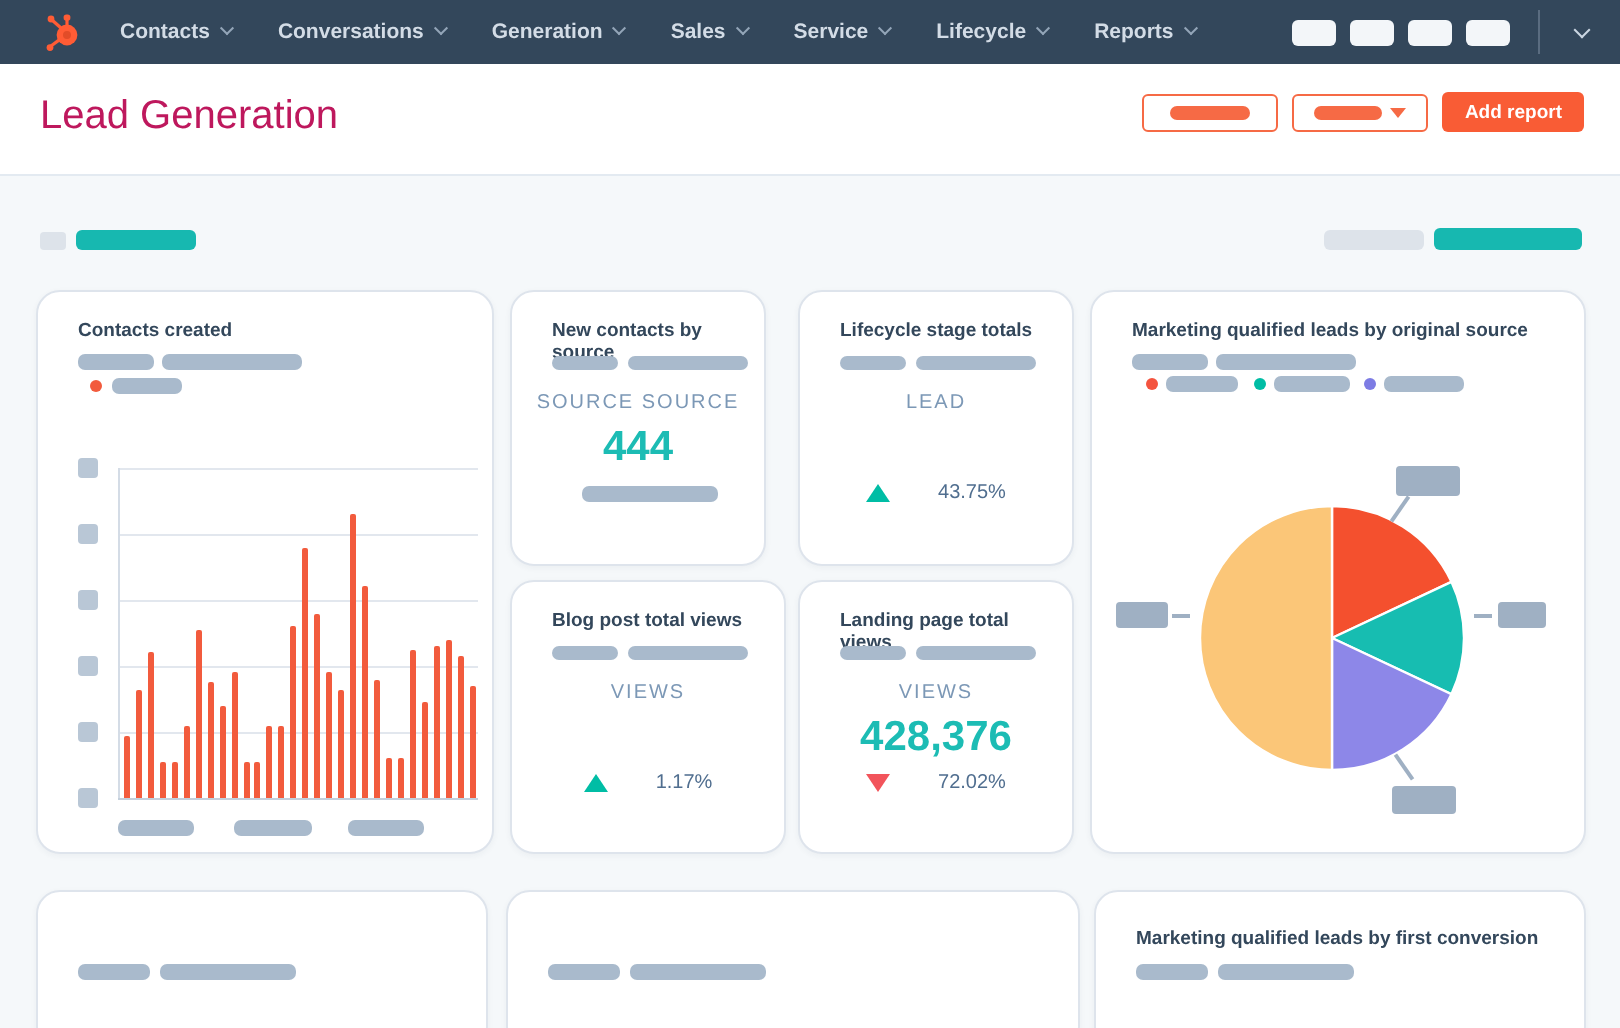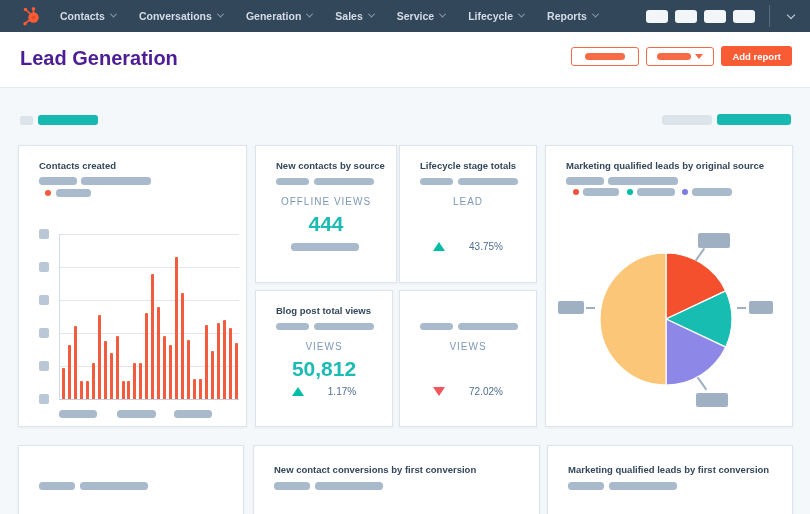--- a/index.html
+++ b/index.html
@@ -16,39 +16,39 @@
            transform:rotate(45deg) translate(-1px,-1px); margin-left:6px; margin-top:-2px; }
   .nav-right { position:absolute; right:0; top:0; height:32px; display:flex; align-items:center; padding-right:16px; }
   .nav-ph { width:22px; height:13px; background:#f3f6f9; border-radius:3px; margin-left:7px; cursor:pointer; }
   .nav-divider { width:1px; height:22px; background:#5a6c80; margin-left:14px; }
   .nav-caret { width:6px; height:6px; border-right:1.5px solid #cbd6e2; border-bottom:1.5px solid #cbd6e2;
                transform:rotate(45deg); margin-left:18px; margin-top:-3px; cursor:pointer; }
 
   
   .header { position:absolute; left:0; top:32px; width:810px; height:56px; background:#ffffff;
             border-bottom:1px solid #e3eaf1; }
-  .page-title { position:absolute; left:20px; top:15px; font-size:20px; font-weight:bold; color:#4c1d95; }
+  .page-title { position:absolute; left:20px; top:15px; font-size:20px; font-weight:normal; color:#be185d; }
   .header-actions { position:absolute; right:18px; top:14px; display:flex; align-items:center; gap:7px; }
   .btn-outline { width:68px; height:19px; background:#fff; border:1px solid #f66a45; border-radius:3px;
                  display:flex; align-items:center; justify-content:center; gap:4px; cursor:pointer; }
   .btn-outline .opill { width:40px; height:7px; background:#f66a45; border-radius:3.5px; }
   .btn-outline .opill.short { width:34px; }
   .tri-dn-o { width:0; height:0; border-left:4px solid transparent; border-right:4px solid transparent;
               border-top:5px solid #f66a45; }
   .btn-solid { height:20px; padding:0 11px; background:#f95c35; border:none; border-radius:3px;
                color:#fff; font-size:9.5px; font-weight:bold; font-family:"Liberation Sans",sans-serif; cursor:pointer; }
 
   
   .util-sq { position:absolute; left:20px; top:116px; width:13px; height:9px; background:#dde3ea; border-radius:2px; }
   .util-teal-l { position:absolute; left:38px; top:115px; width:60px; height:10px; background:#17b8b0; border-radius:3px; }
   .util-gray-r { position:absolute; left:662px; top:115px; width:50px; height:10px; background:#dde3ea; border-radius:3px; }
   .util-teal-r { position:absolute; left:717px; top:114px; width:74px; height:11px; background:#17b8b0; border-radius:3px; }
 
   
-  .card { position:absolute; background:#fff; border:1px solid #dee4ec; border-radius:0;
+  .card { position:absolute; background:#fff; border:1px solid #dee4ec; border-radius:12px;
           box-shadow:0 1px 3px rgba(45,62,80,.05); }
   .card-title { position:absolute; left:20px; top:14px; right:10px; font-size:9.5px; font-weight:bold; color:#33475b; }
   .ph { background:#a9bacc; border-radius:3.5px; height:8px; position:absolute; }
   .stat-label { position:absolute; left:0; right:0; top:50px; text-align:center; font-size:10px;
                 letter-spacing:1px; color:#7c98b6; }
   .stat-value { position:absolute; left:0; right:0; top:66px; text-align:center; font-size:21px;
                 font-weight:bold; color:#1cbcb4; }
   .delta { position:absolute; left:0; right:0; top:95px; display:flex; align-items:center; justify-content:center; gap:24px; }
   .delta span.pct { font-size:10px; color:#506e8f; }
   .tri-up { width:0; height:0; border-left:6px solid transparent; border-right:6px solid transparent;
@@ -207,56 +207,57 @@
         <div class="bar" style="height: 48%; background: rgb(242, 91, 61);"></div>
         <div class="bar" style="height: 43%; background: rgb(242, 91, 61);"></div>
         <div class="bar" style="height: 34%; background: rgb(242, 91, 61);"></div>
       </div>
 
     <div class="x-pill" style="left:40px;width:38px"></div>
     <div class="x-pill" style="left:98px;width:39px"></div>
     <div class="x-pill" style="left:155px;width:38px"></div>
   </div>
 
-  <div class="card" style="left:255px;top:145px;width:142px;height:138px">
+  <div class="card" style="left:255px;top:145px;width:128px;height:138px">
     <div class="card-title">New contacts by source</div>
     <span class="ph" style="left:20px;top:32px;width:33px;height:7px"></span>
     <span class="ph" style="left:58px;top:32px;width:60px;height:7px"></span>
-    <div class="stat-label">OFFLINE VIEWS</div>
+    <div class="stat-label">SOURCE SOURCE</div>
     <div class="stat-value">444</div>
     <span class="ph" style="left:35px;top:97px;width:68px"></span>
   </div>
 
   <div class="card" style="left:399px;top:145px;width:138px;height:138px">
     <div class="card-title">Lifecycle stage totals</div>
     <span class="ph" style="left:20px;top:32px;width:33px;height:7px"></span>
     <span class="ph" style="left:58px;top:32px;width:60px;height:7px"></span>
     <div class="stat-label">LEAD</div>
     <div class="delta">
       <span class="tri-up"></span>
       <span class="pct">43.75%</span>
     </div>
   </div>
 
   <div class="card" style="left:255px;top:290px;width:138px;height:137px">
     <div class="card-title">Blog post total views</div>
     <span class="ph" style="left:20px;top:32px;width:33px;height:7px"></span>
     <span class="ph" style="left:58px;top:32px;width:60px;height:7px"></span>
     <div class="stat-label">VIEWS</div>
-    <div class="stat-value">50,812</div>
     <div class="delta">
       <span class="tri-up"></span>
       <span class="pct">1.17%</span>
     </div>
   </div>
 
   <div class="card" style="left:399px;top:290px;width:138px;height:137px">
+    <div class="card-title">Landing page total views</div>
     <span class="ph" style="left:20px;top:32px;width:33px;height:7px"></span>
     <span class="ph" style="left:58px;top:32px;width:60px;height:7px"></span>
     <div class="stat-label">VIEWS</div>
+    <div class="stat-value">428,376</div>
     <div class="delta">
       <span class="tri-dn"></span>
       <span class="pct">72.02%</span>
     </div>
   </div>
 
   <div class="card" style="left:545px;top:145px;width:248px;height:282px">
     <div class="card-title">Marketing qualified leads by original source</div>
     <span class="ph" style="left:20px;top:31px;width:38px"></span>
     <span class="ph" style="left:62px;top:31px;width:70px"></span>
@@ -287,21 +288,20 @@
     <div class="callout-line" style="left:155px;top:230px;height:15px;transform:rotate(-35deg)"></div>
     <div class="callout-rect" style="left:150px;top:247px;width:32px;height:14px"></div>
   </div>
 
   <div class="card" style="left:18px;top:445px;width:226px;height:80px">
     <span class="ph" style="left:20px;top:36px;width:36px"></span>
     <span class="ph" style="left:61px;top:36px;width:68px"></span>
   </div>
 
   <div class="card" style="left:253px;top:445px;width:287px;height:80px">
-    <div class="card-title" style="top:18px">New contact conversions by first conversion</div>
     <span class="ph" style="left:20px;top:36px;width:36px"></span>
     <span class="ph" style="left:61px;top:36px;width:68px"></span>
   </div>
 
   <div class="card" style="left:547px;top:445px;width:246px;height:80px">
     <div class="card-title" style="top:18px">Marketing qualified leads by first conversion</div>
     <span class="ph" style="left:20px;top:36px;width:36px"></span>
     <span class="ph" style="left:61px;top:36px;width:68px"></span>
   </div>
 

